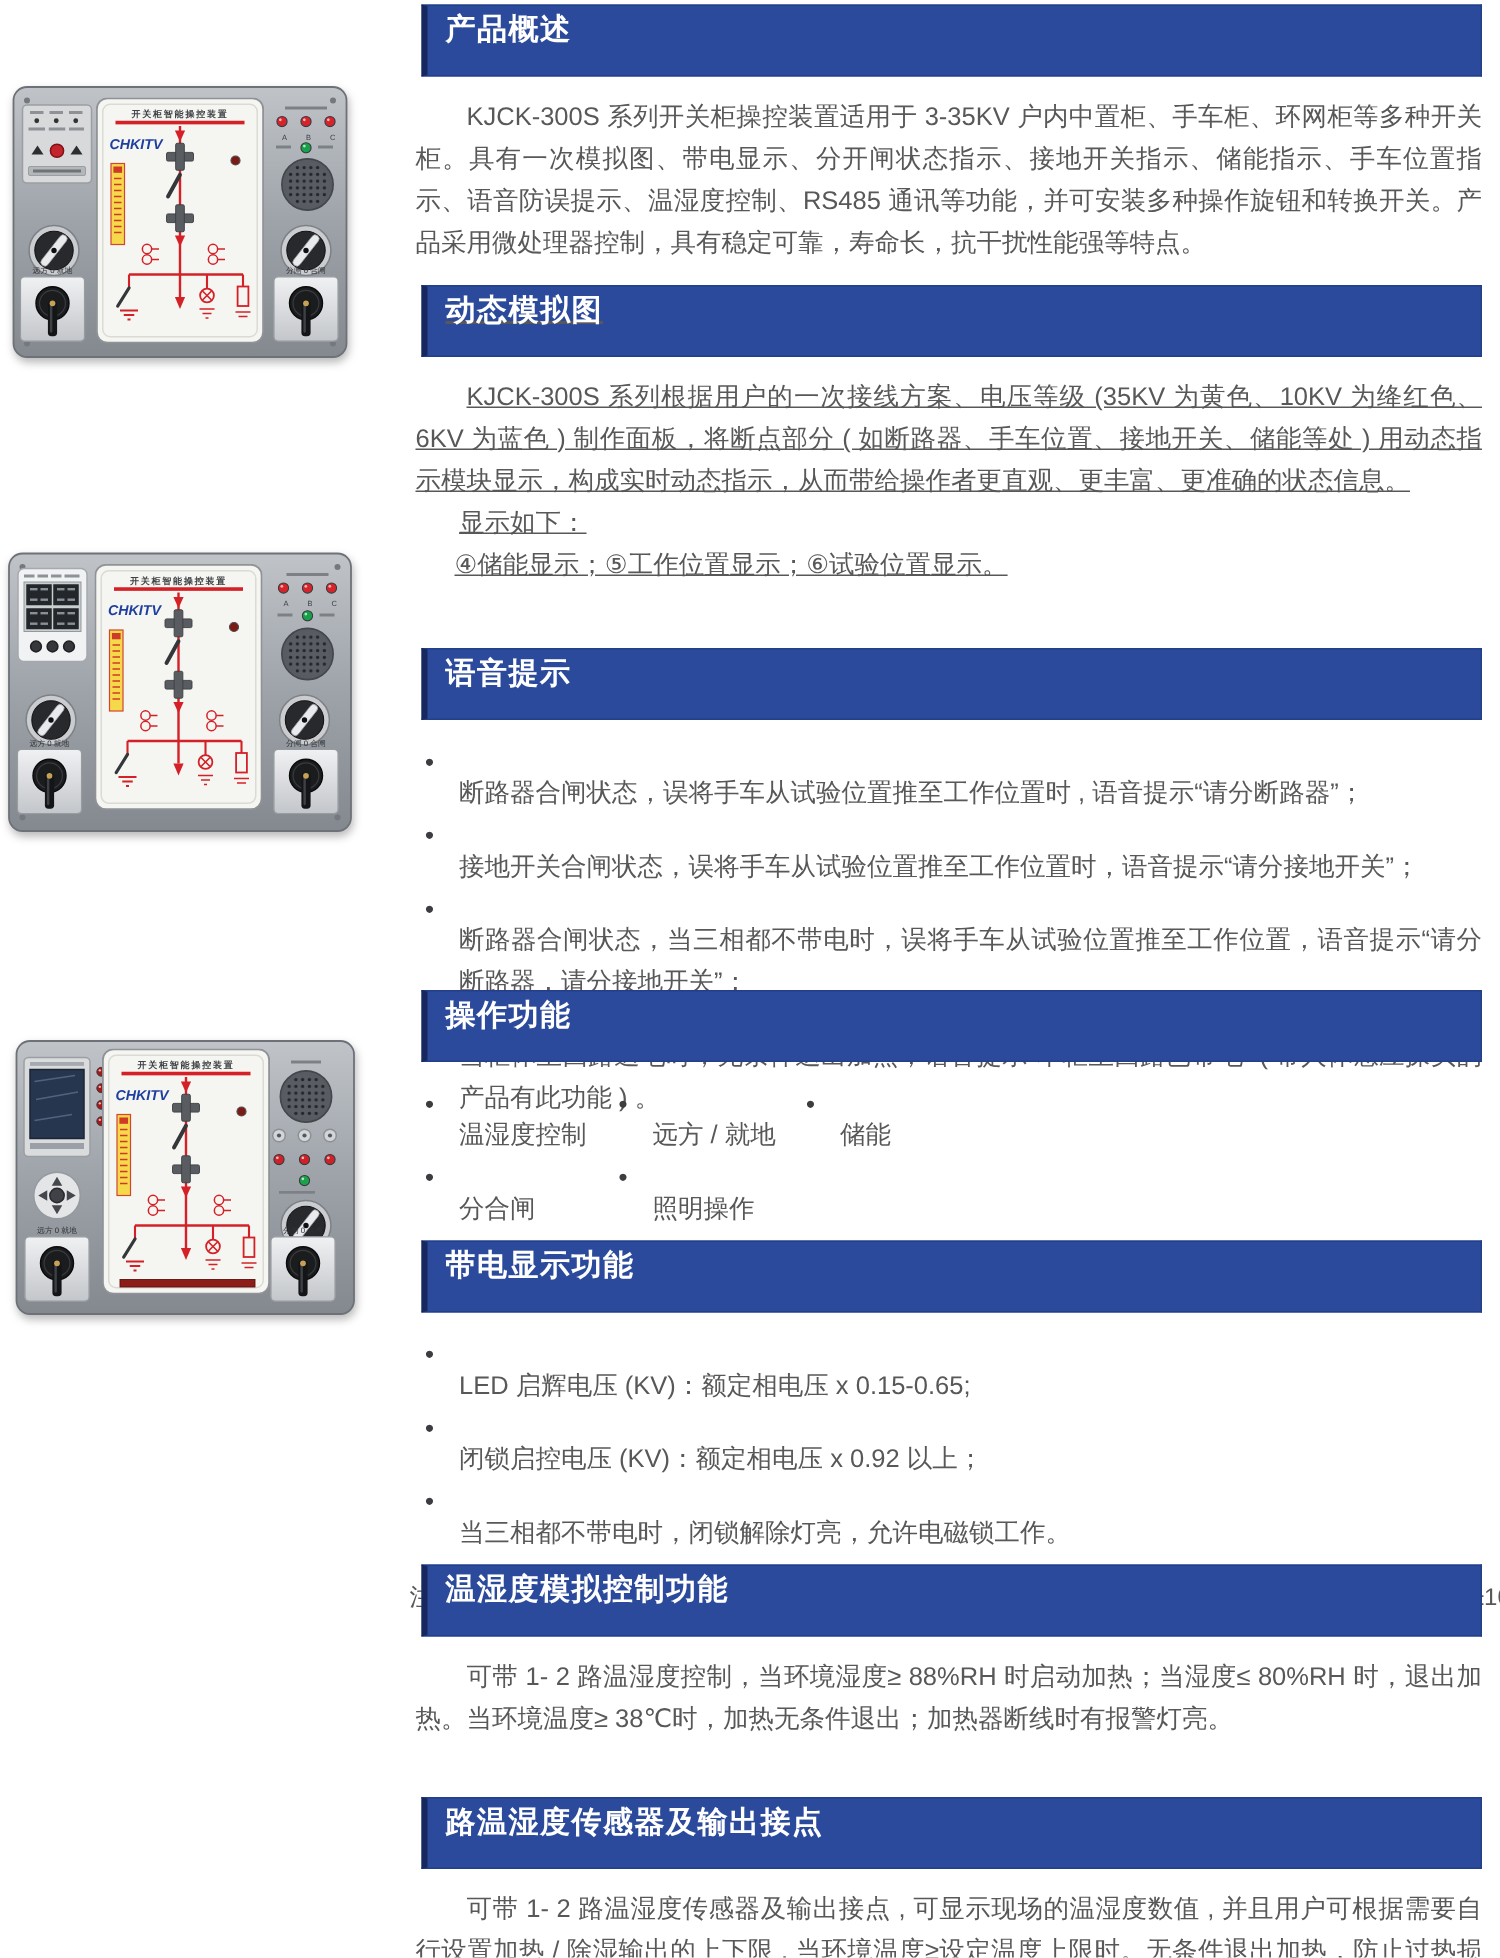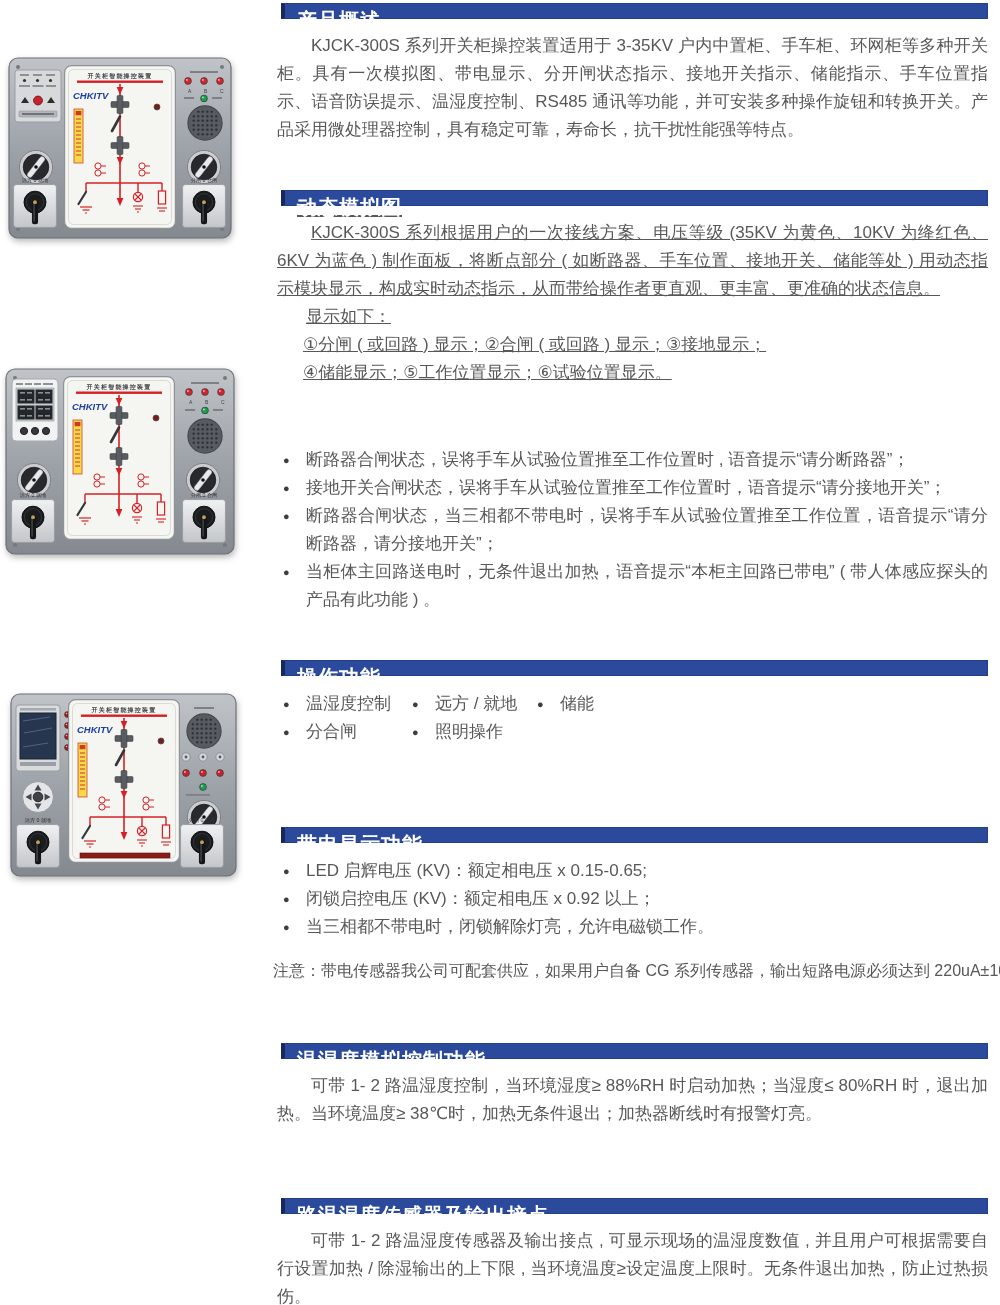--- a/index.html
+++ b/index.html
@@ -4,34 +4,34 @@
 <style>
   html,body{margin:0;padding:0;}
   body{
     width:1000px;height:1305px;position:relative;overflow:hidden;
     background:#ffffff;
     font-family:"Liberation Sans","DejaVu Sans",sans-serif;
     color:#58585a;
   }
   .section{position:absolute;left:273px;width:715px;}
   .sec-header{
-    margin-left:8px;height:16px;line-height:32px;box-sizing:border-box;
+    margin-left:8px;height:48px;line-height:32px;box-sizing:border-box;
     background:#2b4a9b;border:1px solid #223f8a;border-left:4px solid #17285f;
     color:#ffffff;font-size:20px;font-weight:bold;padding-left:12px;
     letter-spacing:1px;
   }
   .sec-body{font-size:17px;line-height:28px;text-align:justify;}
   p.para{margin:13px 0 0 4px;text-indent:2em;}
   p.intro{margin:0 0 0 33px;}
   p.listline{margin:0 0 0 30px;}
   .bullets{margin-top:14px;}
   .bullet{display:flex;padding-left:10px;}
   .bullet .dot{flex:0 0 23px;font-size:11px;line-height:28px;color:#3b3d40;}
   .bullet .dot::before{content:"●";}
-  .bullet .txt{flex:1;}
+  .bullet .txt{flex:1;margin-top:21px;}
   .ops{display:grid;grid-template-columns:129px 125px 1fr;margin-top:14px;}
   .ops .bullet{padding-left:10px;}
   .note{margin-top:16px;font-size:16px;white-space:nowrap;line-height:28px;}
   .device{position:absolute;filter:drop-shadow(1px 3px 3px rgba(0,0,0,0.28));}
   #device-1{left:8px;top:57px;width:224px;height:182px;}
   #device-2{left:5px;top:368px;width:230px;height:187px;}
   #device-3{left:10px;top:693px;width:227px;height:184px;}
   svg text{font-family:"Liberation Sans","DejaVu Sans",sans-serif;}
   .hidden-defs{position:absolute;width:0;height:0;overflow:hidden;}
 </style>
@@ -336,26 +336,26 @@
   <div class="sec-body">
     <p class="para">KJCK-300S 系列开关柜操控装置适用于 3-35KV 户内中置柜、手车柜、环网柜等多种开关柜。具有一次模拟图、带电显示、分开闸状态指示、接地开关指示、储能指示、手车位置指示、语音防误提示、温湿度控制、RS485 通讯等功能，并可安装多种操作旋钮和转换开关。产品采用微处理器控制，具有稳定可靠，寿命长，抗干扰性能强等特点。</p>
   </div>
 </div>
 
 <div class="section" style="top:190px;text-decoration:underline;">
   <div class="sec-header">动态模拟图</div>
   <div class="sec-body">
     <p class="para">KJCK-300S 系列根据用户的一次接线方案、电压等级 (35KV 为黄色、10KV 为绛红色、6KV 为蓝色 ) 制作面板，将断点部分 ( 如断路器、手车位置、接地开关、储能等处 ) 用动态指示模块显示，构成实时动态指示，从而带给操作者更直观、更丰富、更准确的状态信息。</p>
     <p class="intro">显示如下：</p>
-    <p class="listline">①分闸 ( 或回路 ) 显示；②合闸 ( 或回路 ) 显示；③接地显示；</p>
     <p class="listline">④储能显示；⑤工作位置显示；⑥试验位置显示。</p>
   </div>
 </div>
 
 <div class="section" style="top:432px;">
+  <div class="sec-header">语音提示</div>
   <div class="sec-body bullets">
     <div class="bullet">
         <span class="dot"></span>
         <span class="txt">断路器合闸状态，误将手车从试验位置推至工作位置时 , 语音提示“请分断路器”；</span>
       </div>
     <div class="bullet">
         <span class="dot"></span>
         <span class="txt">接地开关合闸状态，误将手车从试验位置推至工作位置时，语音提示“请分接地开关”；</span>
       </div>
     <div class="bullet">

